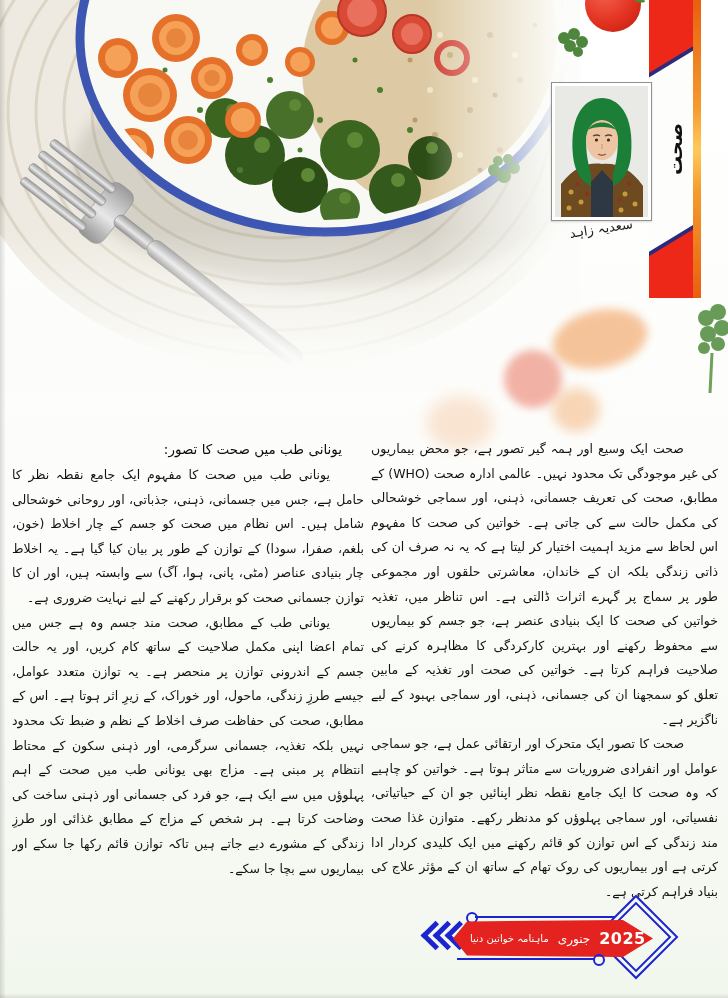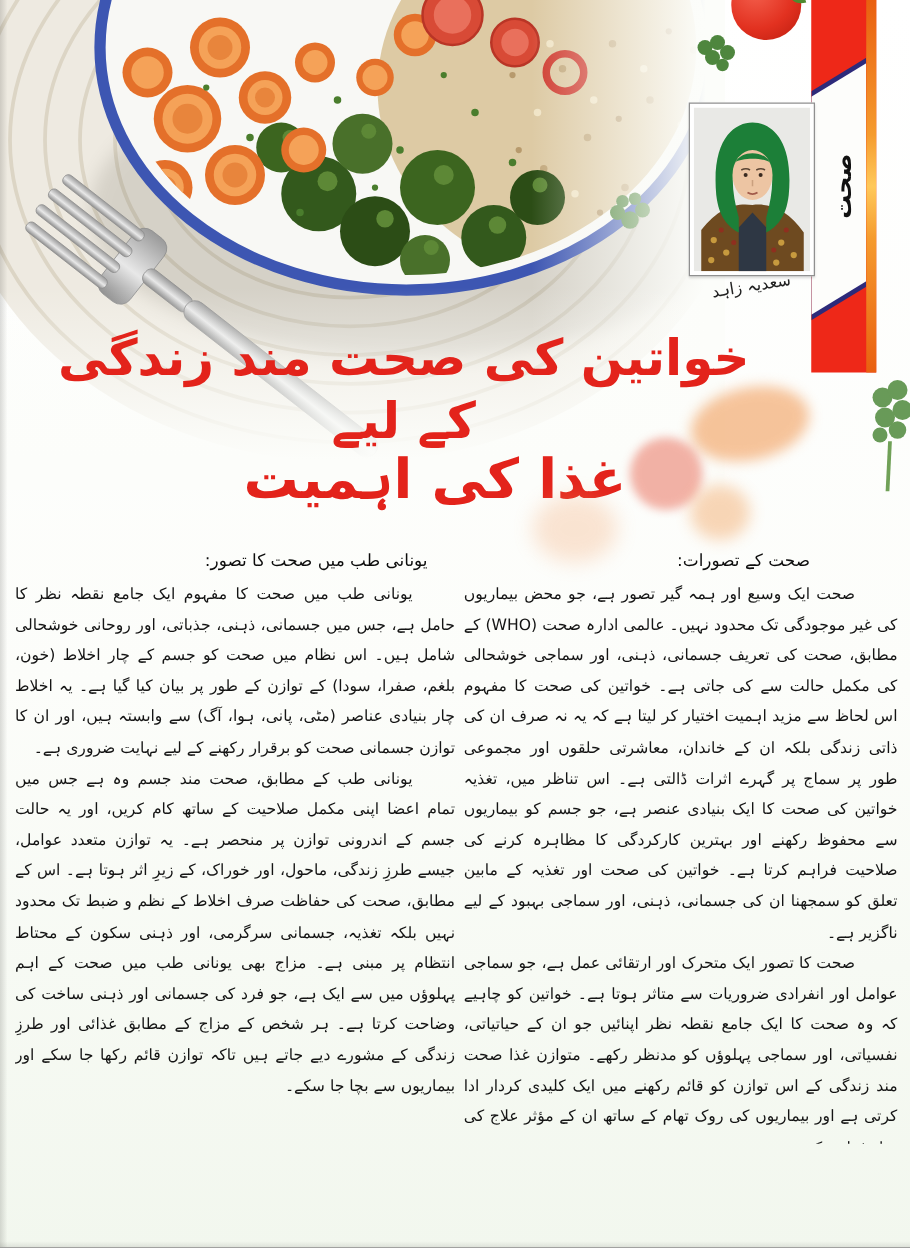--- a/index.html
+++ b/index.html
@@ -344,36 +344,49 @@
           <path d="M50 50 q4 -2 7 0"></path>
         </g>
       <circle cx="41.5" cy="54" r="1.6" fill="#3a2a20"></circle>
         <circle cx="53.5" cy="54" r="1.6" fill="#3a2a20"></circle>
       <path d="M47 58 l0 5" stroke="#caa07e" stroke-width="1.2"></path>
       <path d="M43 68 q4 2.5 8 0" stroke="#a05a4a" stroke-width="1.4" fill="none"></path>
     </svg>
   </div>
   <div class="author-name">سعدیہ زاہد</div>
 
-  <div class="title1">خواتین کی صحت مند زندگی کے لیے</div>
-  <div class="title2">غذا کی اہمیت</div>
 
   <div class="blob b1"></div>
   <div class="blob b2"></div>
   <div class="blob b3"></div>
   <div class="blob b4"></div>
 
   <div class="col col-right">
-    <h3>صحت کے تصورات:</h3>
     <p>صحت ایک وسیع اور ہمہ گیر تصور ہے، جو محض بیماریوں کی غیر موجودگی تک محدود نہیں۔ عالمی ادارہ صحت (WHO) کے مطابق، صحت کی تعریف جسمانی، ذہنی، اور سماجی خوشحالی کی مکمل حالت سے کی جاتی ہے۔ خواتین کی صحت کا مفہوم اس لحاظ سے مزید اہمیت اختیار کر لیتا ہے کہ یہ نہ صرف ان کی ذاتی زندگی بلکہ ان کے خاندان، معاشرتی حلقوں اور مجموعی طور پر سماج پر گہرے اثرات ڈالتی ہے۔ اس تناظر میں، تغذیہ خواتین کی صحت کا ایک بنیادی عنصر ہے، جو جسم کو بیماریوں سے محفوظ رکھنے اور بہترین کارکردگی کا مظاہرہ کرنے کی صلاحیت فراہم کرتا ہے۔ خواتین کی صحت اور تغذیہ کے مابین تعلق کو سمجھنا ان کی جسمانی، ذہنی، اور سماجی بہبود کے لیے ناگزیر ہے۔</p>
     <p>صحت کا تصور ایک متحرک اور ارتقائی عمل ہے، جو سماجی عوامل اور انفرادی ضروریات سے متاثر ہوتا ہے۔ خواتین کو چاہیے کہ وہ صحت کا ایک جامع نقطہ نظر اپنائیں جو ان کے حیاتیاتی، نفسیاتی، اور سماجی پہلوؤں کو مدنظر رکھے۔ متوازن غذا صحت مند زندگی کے اس توازن کو قائم رکھنے میں ایک کلیدی کردار ادا کرتی ہے اور بیماریوں کی روک تھام کے ساتھ ان کے مؤثر علاج کی بنیاد فراہم کرتی ہے۔</p>
   </div>
 
   <div class="col col-left">
     <h3>یونانی طب میں صحت کا تصور:</h3>
     <p>یونانی طب میں صحت کا مفہوم ایک جامع نقطہ نظر کا حامل ہے، جس میں جسمانی، ذہنی، جذباتی، اور روحانی خوشحالی شامل ہیں۔ اس نظام میں صحت کو جسم کے چار اخلاط (خون، بلغم، صفرا، سودا) کے توازن کے طور پر بیان کیا گیا ہے۔ یہ اخلاط چار بنیادی عناصر (مٹی، پانی، ہوا، آگ) سے وابستہ ہیں، اور ان کا توازن جسمانی صحت کو برقرار رکھنے کے لیے نہایت ضروری ہے۔</p>
     <p>یونانی طب کے مطابق، صحت مند جسم وہ ہے جس میں تمام اعضا اپنی مکمل صلاحیت کے ساتھ کام کریں، اور یہ حالت جسم کے اندرونی توازن پر منحصر ہے۔ یہ توازن متعدد عوامل، جیسے طرزِ زندگی، ماحول، اور خوراک، کے زیرِ اثر ہوتا ہے۔ اس کے مطابق، صحت کی حفاظت صرف اخلاط کے نظم و ضبط تک محدود نہیں بلکہ تغذیہ، جسمانی سرگرمی، اور ذہنی سکون کے محتاط انتظام پر مبنی ہے۔ مزاج بھی یونانی طب میں صحت کے اہم پہلوؤں میں سے ایک ہے، جو فرد کی جسمانی اور ذہنی ساخت کی وضاحت کرتا ہے۔ ہر شخص کے مزاج کے مطابق غذائی اور طرزِ زندگی کے مشورے دیے جاتے ہیں تاکہ توازن قائم رکھا جا سکے اور بیماریوں سے بچا جا سکے۔</p>
   </div>
 
+  <div class="footer">
+    <div class="f-dot tl"></div>
+    <div class="f-line top"></div>
+    <div class="diamond"></div>
+    <span class="chv c1"></span>
+    <span class="chv c2"></span>
+    <span class="chv c3"></span>
+    <div class="f-arrow">
+      <span class="f-mag">ماہنامہ خواتین دنیا</span>
+      <span class="f-month">جنوری</span>
+      <span class="f-year">2025</span>
+      <span class="f-page">56</span>
+    </div>
+    <div class="f-line bot"></div>
+    <div class="f-dot br"></div>
+  </div>
 
   <div class="edge-left"></div>
   <div class="edge-bottom"></div>
 </div>
 
 </body></html>

